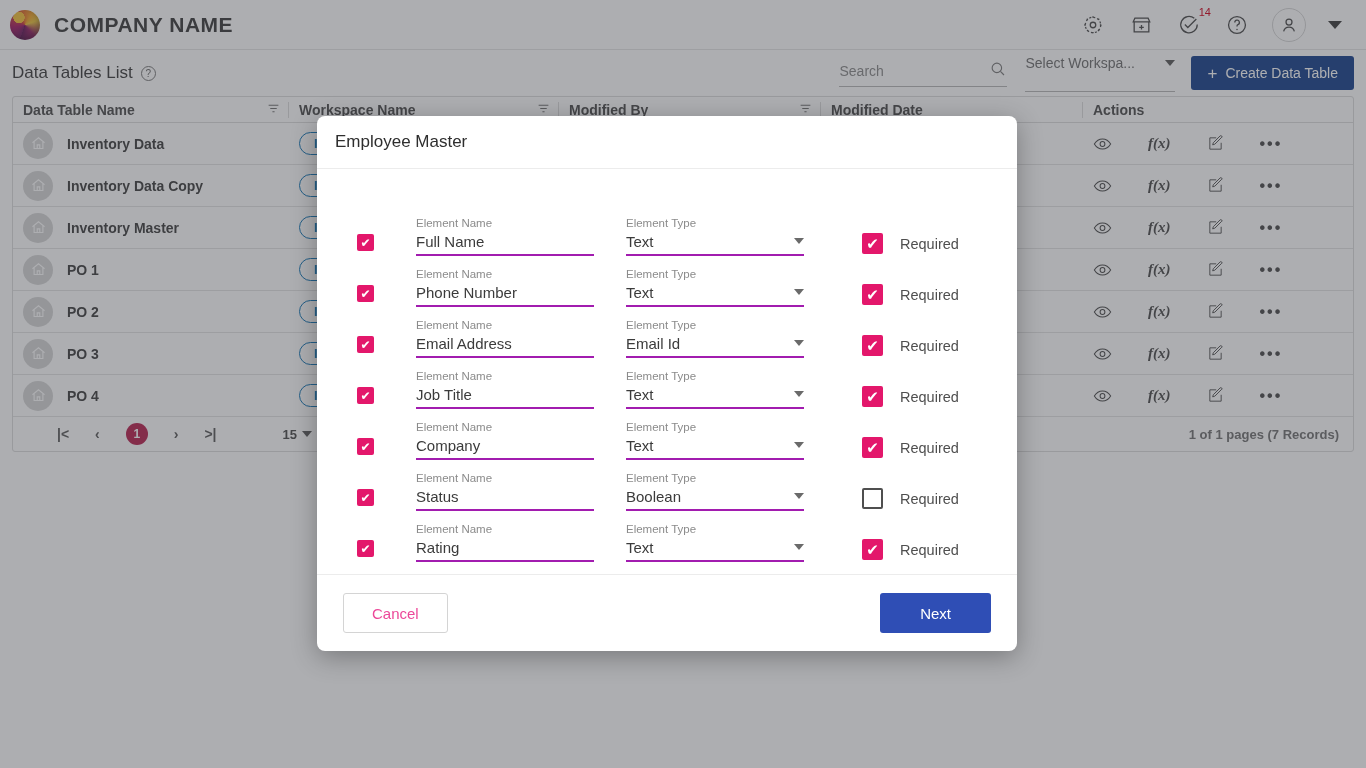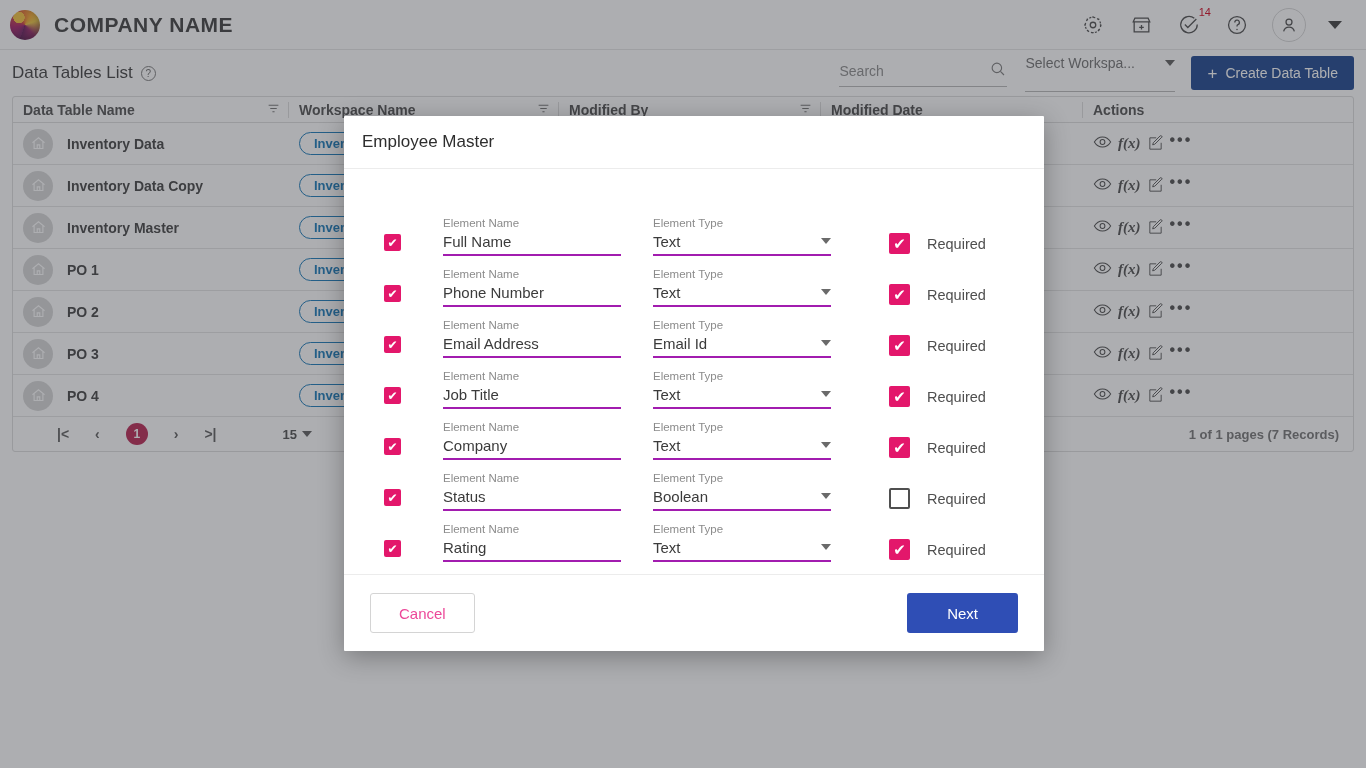--- a/index.html
+++ b/index.html
@@ -107,41 +107,41 @@
   .home-av {
     width: 30px; height: 30px; border-radius: 50%; background: #d6d6d6;
     display: flex; align-items: center; justify-content: center; color: #fff; flex: 0 0 auto;
   }
   .row-name { margin-left: 14px; }
   .chip {
     border: 1px solid #1477b8; color: #1477b8; border-radius: 14px;
     font-size: 13px; padding: 3px 14px; white-space: nowrap; overflow: hidden;
     max-width: 100%; cursor: pointer;
   }
-  .actions { display: flex; align-items: flex-start; gap: 6px; color: #4a4a4a; }
+  .actions { display: flex; align-items: center; gap: 36px; color: #4a4a4a; }
   .act { cursor: pointer; display: flex; align-items: center; }
   .fx { font-size: 15px; font-style: italic; font-family: "Liberation Serif", serif; }
   .dots { letter-spacing: 2px; font-size: 16px; line-height: 10px; }
 
   .tfoot { display: flex; align-items: center; height: 34px; padding: 0 14px; font-size: 13px; color: #4a4a4a; }
   .pager { display: flex; align-items: center; gap: 26px; margin-left: 30px; }
   .pg { cursor: pointer; color: #5a5a5a; font-size: 14px; }
   .pg-cur {
     width: 22px; height: 22px; border-radius: 50%; background: #b8214f; color: #fff;
     display: flex; align-items: center; justify-content: center; font-size: 12px; cursor: pointer;
   }
   .pagesize { margin-left: 66px; display: flex; align-items: center; gap: 5px; cursor: pointer; }
   .foot-spacer { flex: 1 1 auto; }
   .records { color: #737373; }
 
   
   .overlay { position: absolute; inset: 0; background: rgba(60,63,68,.42); }
   .modal {
-    position: absolute; left: 344px; top: 116px; width: 700px; height: 535px;
-    background: #fff; border-radius: 1px;
+    position: absolute; left: 317px; top: 116px; width: 700px; height: 535px;
+    background: #fff; border-radius: 8px;
     box-shadow: 0 6px 26px rgba(0,0,0,.30);
     display: flex; flex-direction: column;
   }
   .modal-head { height: 53px; display: flex; align-items: center; padding: 0 0 0 18px;
                 border-bottom: 1px solid #ececec; }
   .modal-title { font-size: 17px; color: #2e2e2e; }
   .modal-body { flex: 1 1 auto; overflow: hidden; padding: 36px 0 10px 0; }
   .el-row { display: flex; align-items: flex-end; height: 51px; padding-left: 40px; }
 
   .cb {

